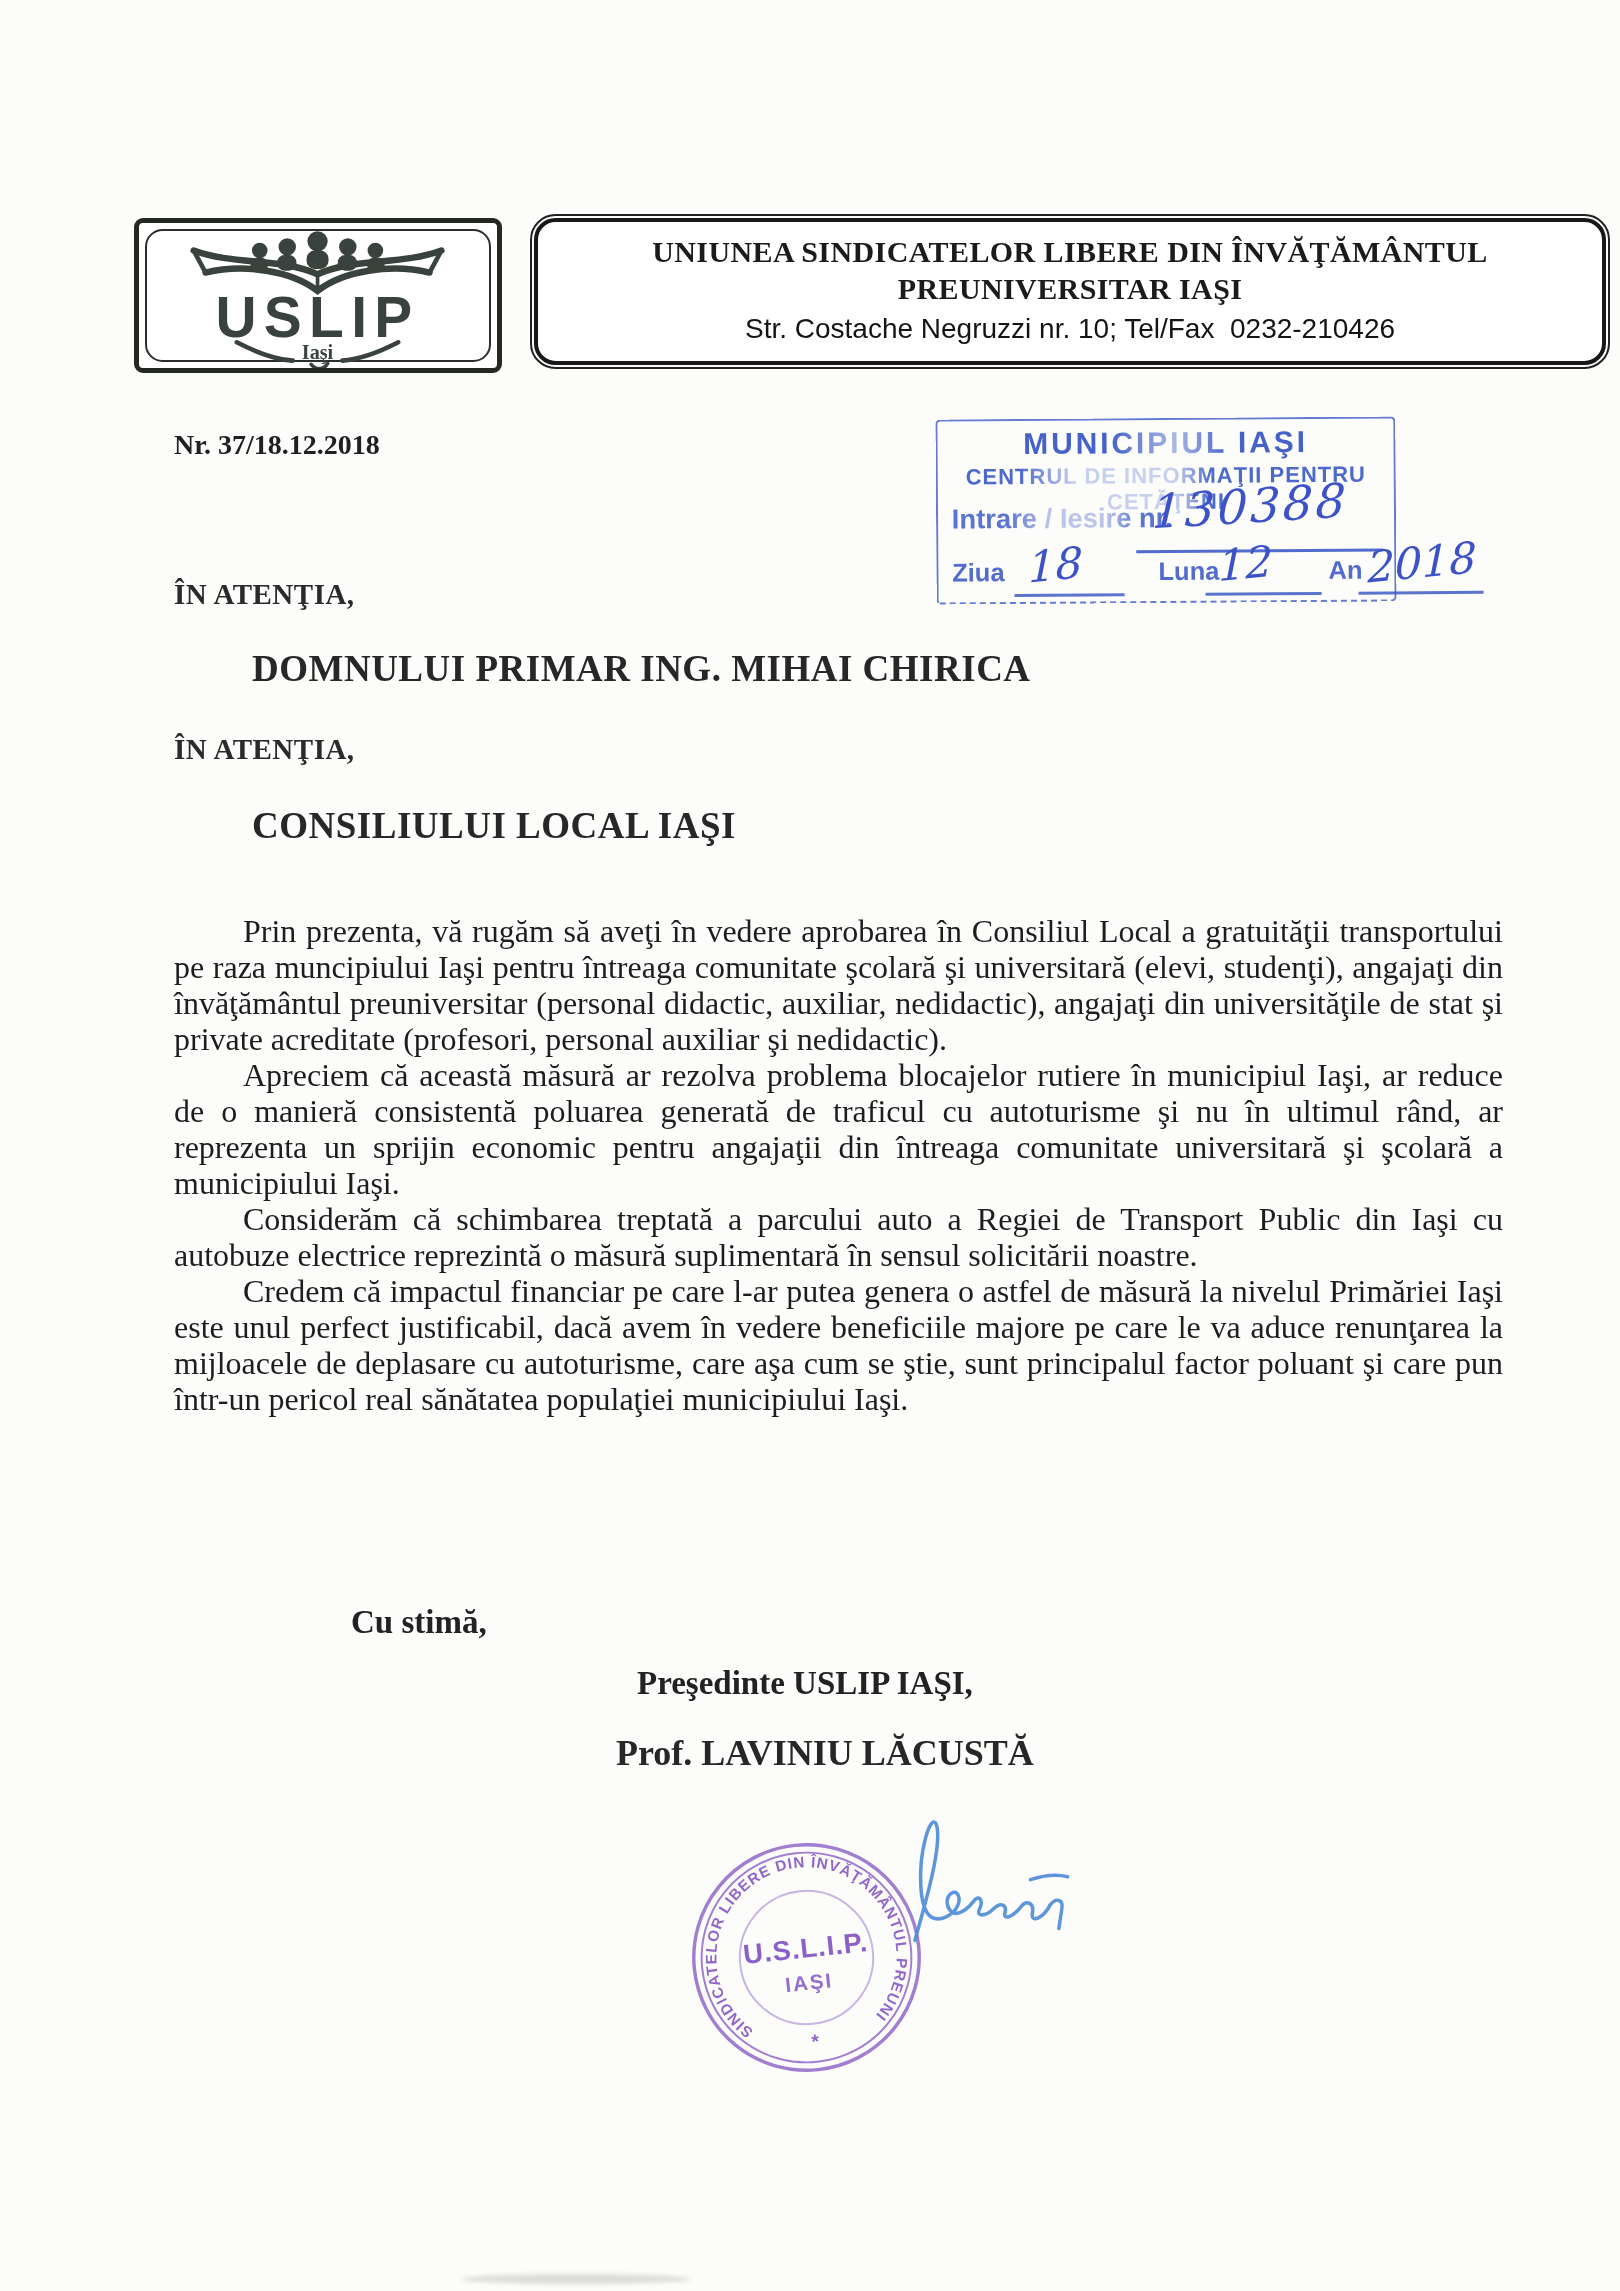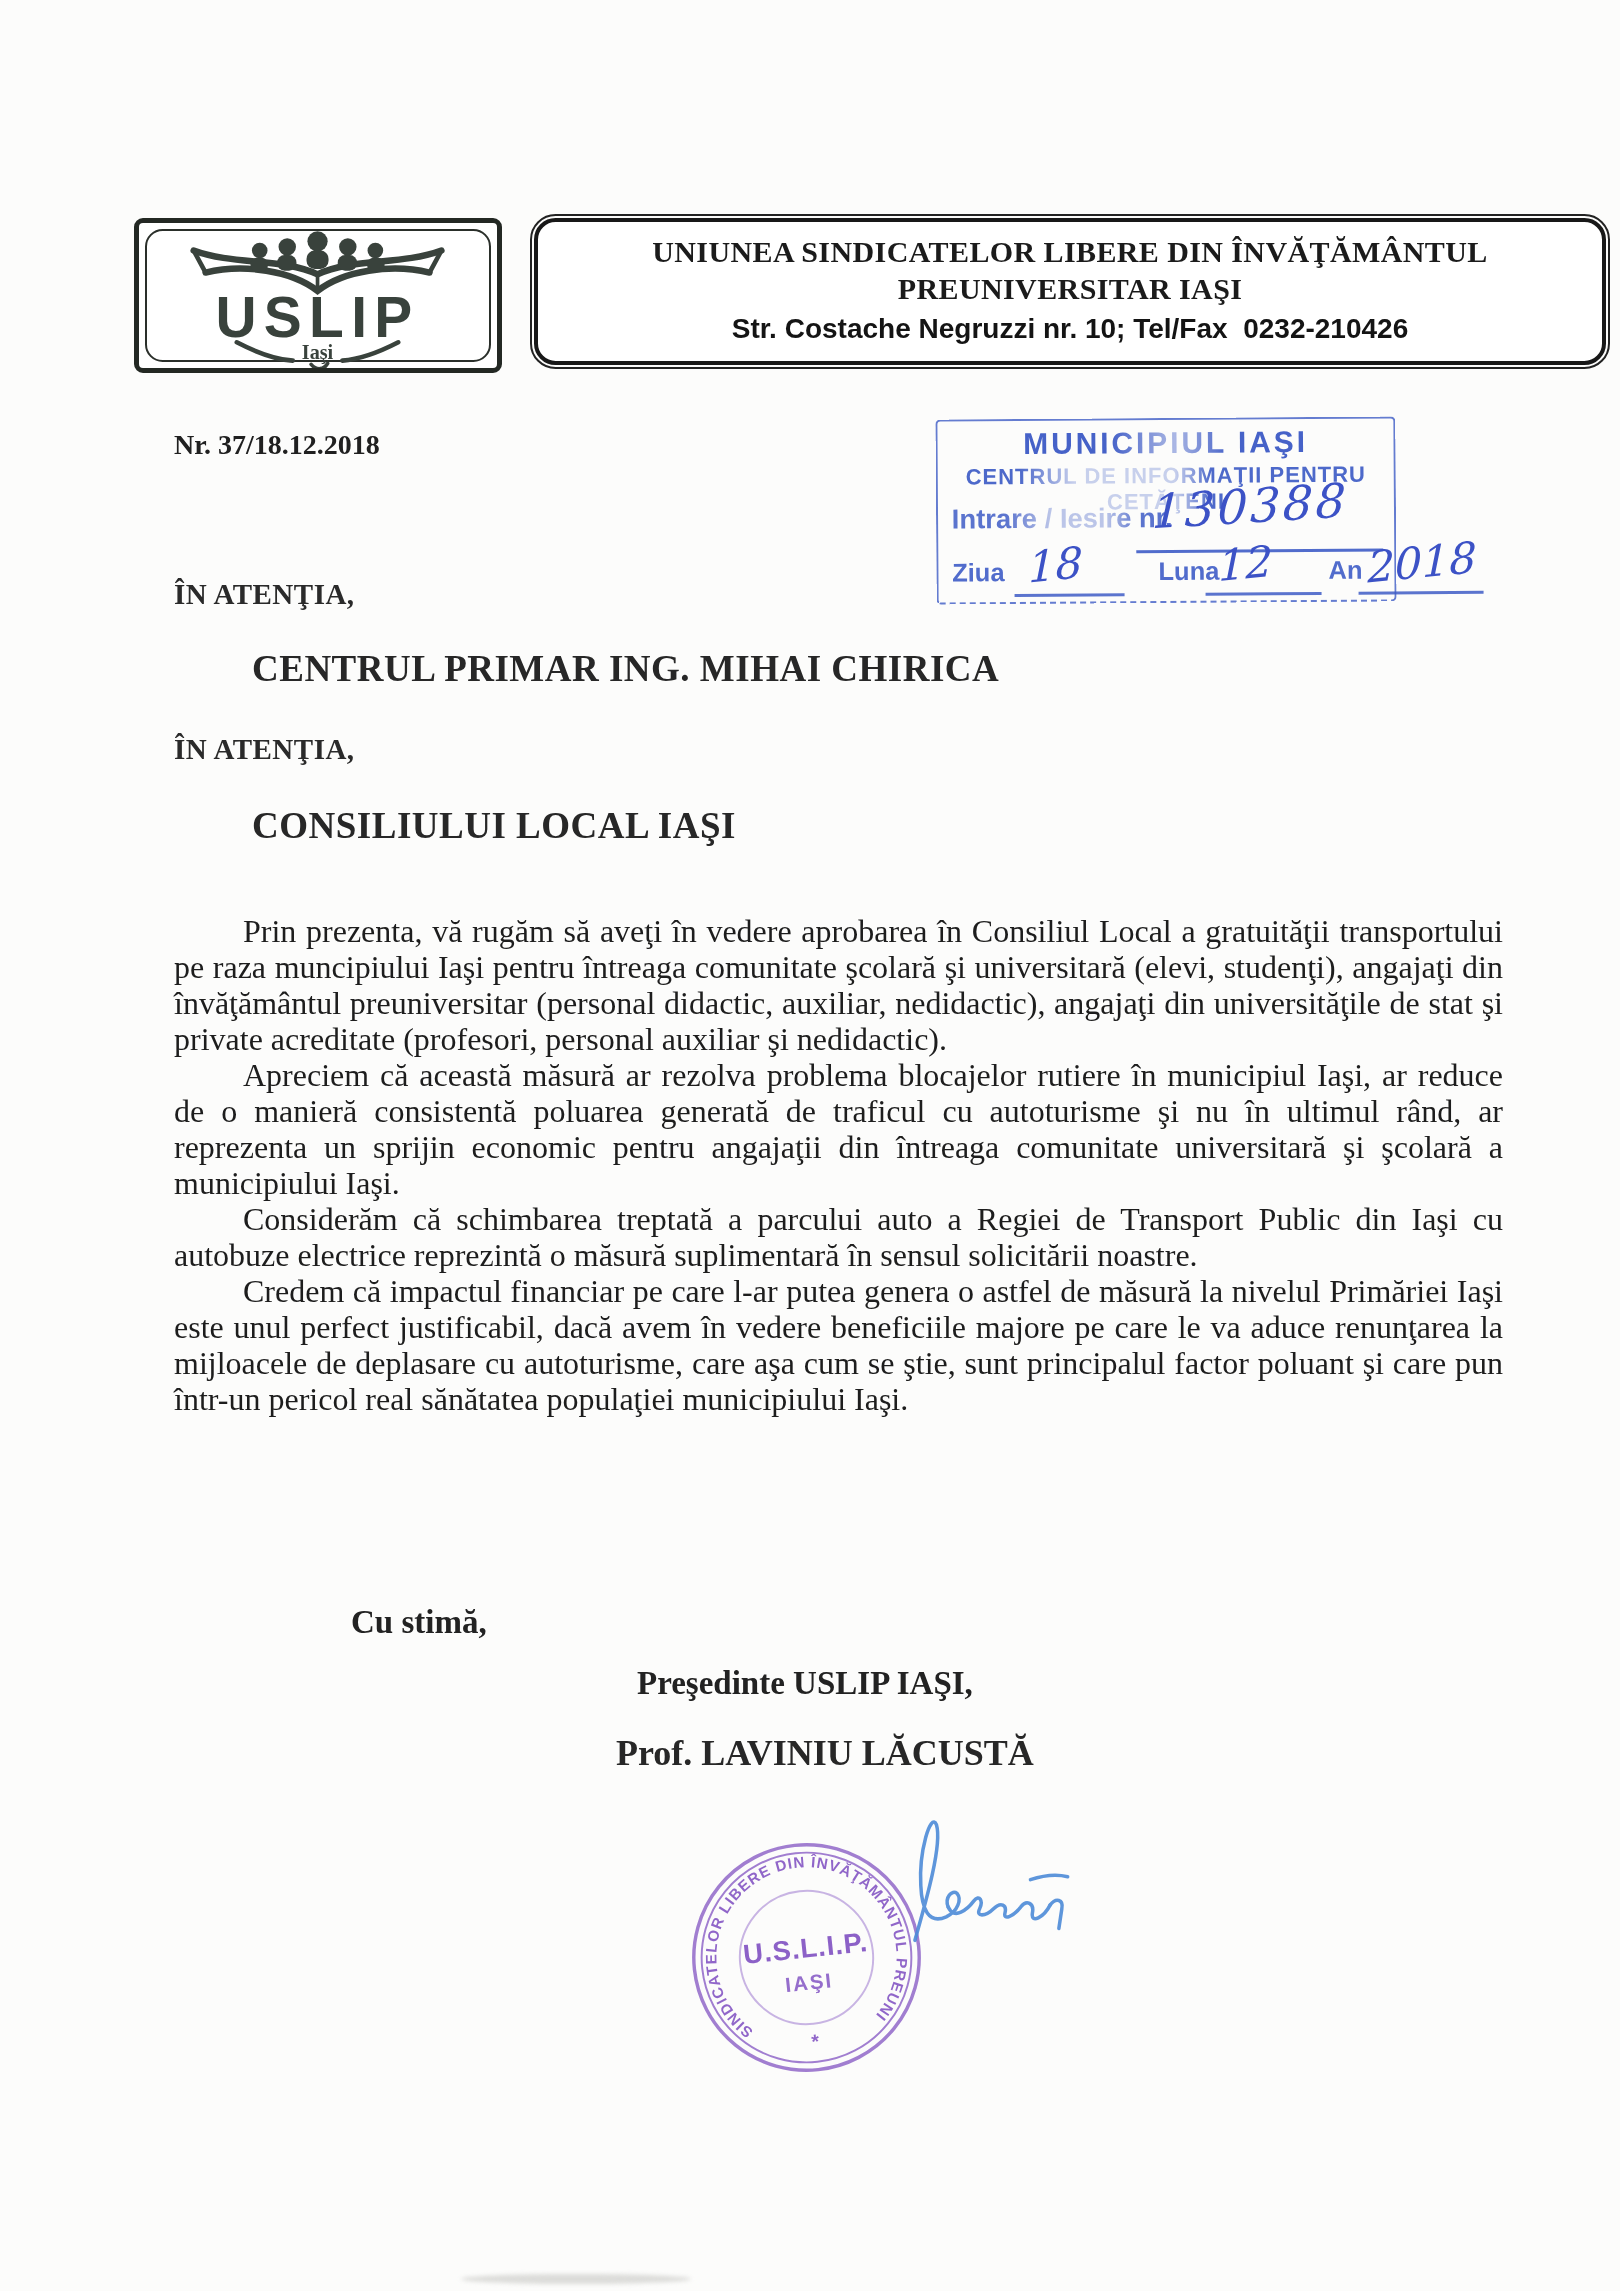--- a/index.html
+++ b/index.html
@@ -27,21 +27,21 @@
     left:534px;top:218px;width:1072px;height:147px;
     border:4.9px solid #181818;border-radius:21.6px;background:#fff;
     outline:2px solid #222;outline-offset:2.9px;
     box-sizing:border-box;text-align:center;padding-top:10.8px;
   }
   .org-line1,.org-line2{
     font-family:"Liberation Serif",serif;font-weight:bold;
     font-size:30px;line-height:37px;color:#1b1b1b;letter-spacing:0.4px;
   }
   .org-line3{
-    font-family:"Liberation Sans",sans-serif;font-weight:bold;
+    font-family:"Liberation Sans",sans-serif;font-weight:normal;
     font-size:28px;line-height:43px;color:#141414;white-space:pre;
   }
 
   
   .ref-number{left:174px;top:429px;font-size:28px;font-weight:bold;color:#202020;}
 
   
   .registry-stamp{
     left:936px;top:418px;width:456px;height:181px;
     border:2.9px solid rgba(62,92,198,.8);border-radius:4.9px;
@@ -168,21 +168,21 @@
   <div class="rs-bottom-label" style="left:220px;">Luna</div>
   <div class="rs-hw handwriting" style="left:280px;">12</div>
   <div class="rs-underline" style="left:267px;width:116px;"></div>
 
   <div class="rs-bottom-label" style="left:390px;">An</div>
   <div class="rs-hw handwriting" style="left:429px;">2018</div>
   <div class="rs-underline" style="left:420px;width:125px;"></div>
 </div>
 
 <div class="abs attention" style="left:174px;top:578px;">ÎN ATENŢIA,</div>
-<div class="abs recipient-name" style="left:252px;top:647px;">CENTRUL PRIMAR ING. MIHAI CHIRICA</div>
+<div class="abs recipient-name" style="left:252px;top:647px;">DOMNULUI PRIMAR ING. MIHAI CHIRICA</div>
 <div class="abs attention" style="left:174px;top:733px;">ÎN ATENŢIA,</div>
 <div class="abs recipient-name" style="left:252px;top:804px;">CONSILIULUI LOCAL IAŞI</div>
 
 <div class="abs letter-body">
   <p>Prin prezenta, vă rugăm să aveţi în vedere aprobarea în Consiliul Local a gratuităţii transportului pe raza muncipiului Iaşi pentru întreaga comunitate şcolară şi universitară (elevi, studenţi), angajaţi din învăţământul preuniversitar (personal didactic, auxiliar, nedidactic), angajaţi din universităţile de stat şi private acreditate (profesori, personal auxiliar şi nedidactic).</p>
   <p>Apreciem că această măsură ar rezolva problema blocajelor rutiere în municipiul Iaşi, ar reduce de o manieră consistentă poluarea generată de traficul cu autoturisme şi nu în ultimul rând, ar reprezenta un sprijin economic pentru angajaţii din întreaga comunitate universitară şi şcolară a municipiului Iaşi.</p>
   <p>Considerăm că schimbarea treptată a parcului auto a Regiei de Transport Public din Iaşi cu autobuze electrice reprezintă o măsură suplimentară în sensul solicitării noastre.</p>
   <p>Credem că impactul financiar pe care l-ar putea genera o astfel de măsură la nivelul Primăriei Iaşi este unul perfect justificabil, dacă avem în vedere beneficiile majore pe care le va aduce renunţarea la mijloacele de deplasare cu autoturisme, care aşa cum se ştie, sunt principalul factor poluant şi care pun într-un pericol real sănătatea populaţiei municipiului Iaşi.</p>
 </div>
 

